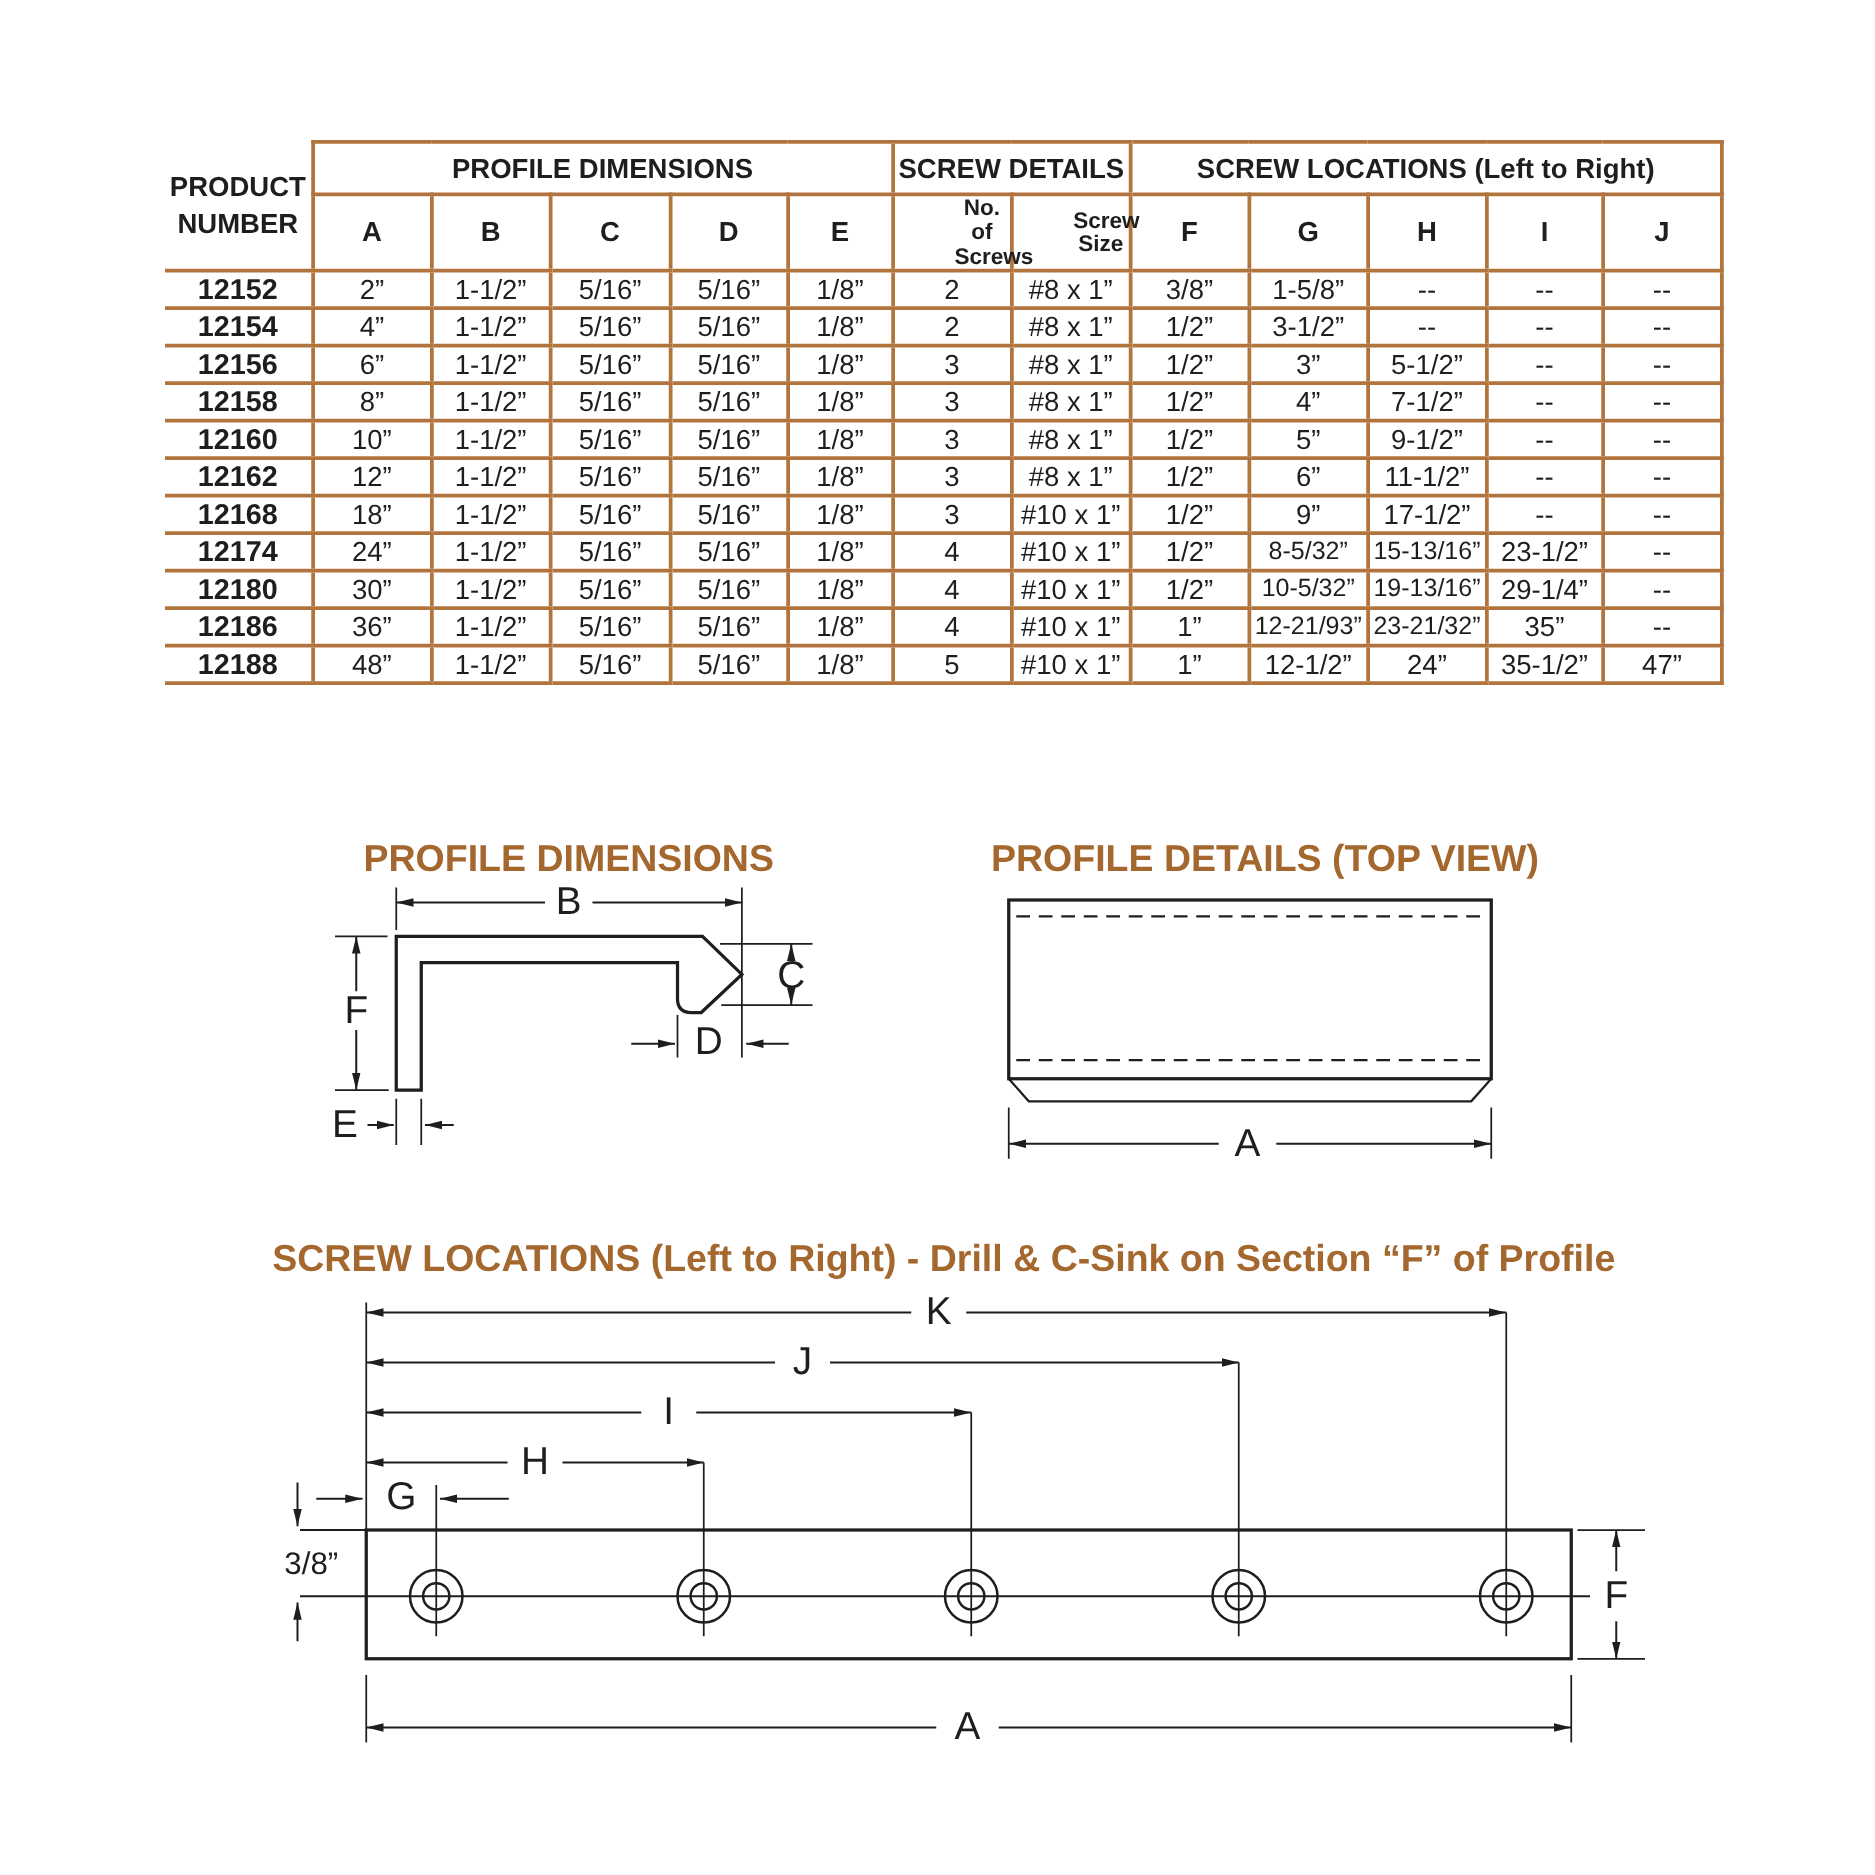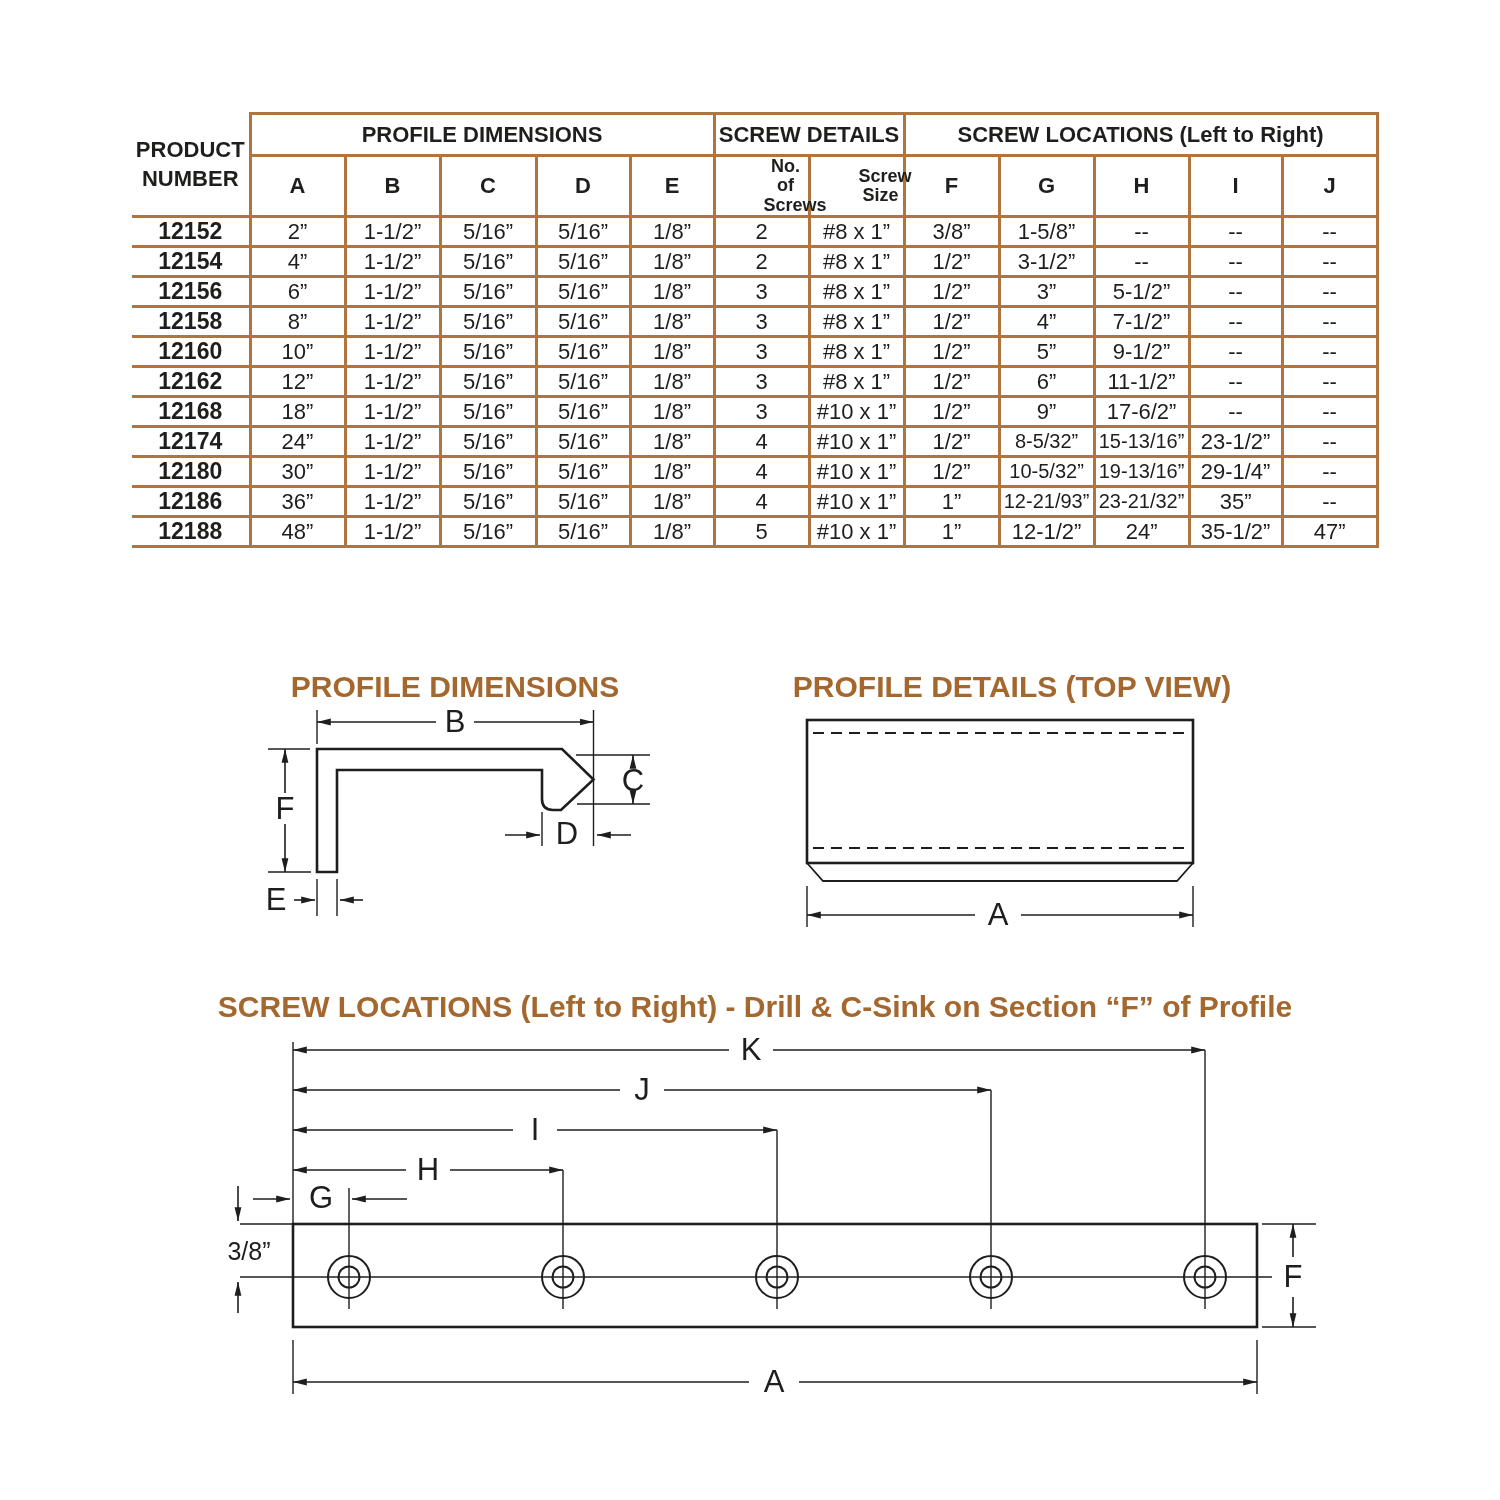--- a/index.html
+++ b/index.html
@@ -174,21 +174,21 @@
           <td class="prod">12168</td>
           <td>18”</td>
           <td>1-1/2”</td>
           <td>5/16”</td>
           <td>5/16”</td>
           <td>1/8”</td>
           <td>3</td>
           <td>#10 x 1”</td>
           <td>1/2”</td>
           <td>9”</td>
-          <td>17-6/2”</td>
+          <td>17-1/2”</td>
           <td>--</td>
           <td>--</td>
         </tr>
         <tr>
           <td class="prod">12174</td>
           <td>24”</td>
           <td>1-1/2”</td>
           <td>5/16”</td>
           <td>5/16”</td>
           <td>1/8”</td>

